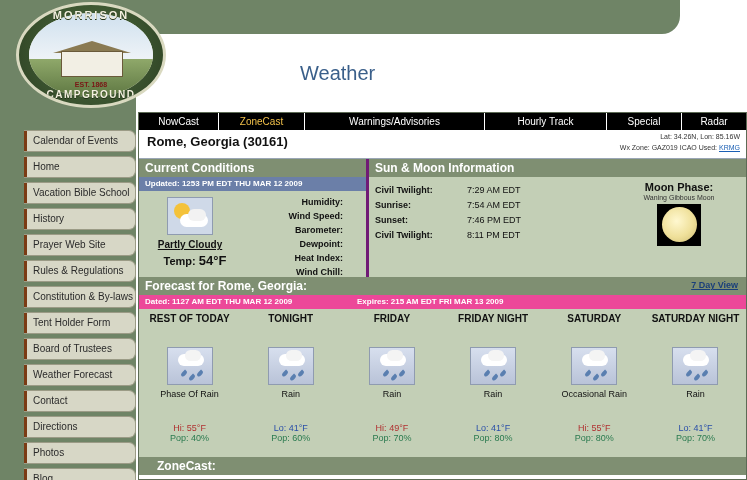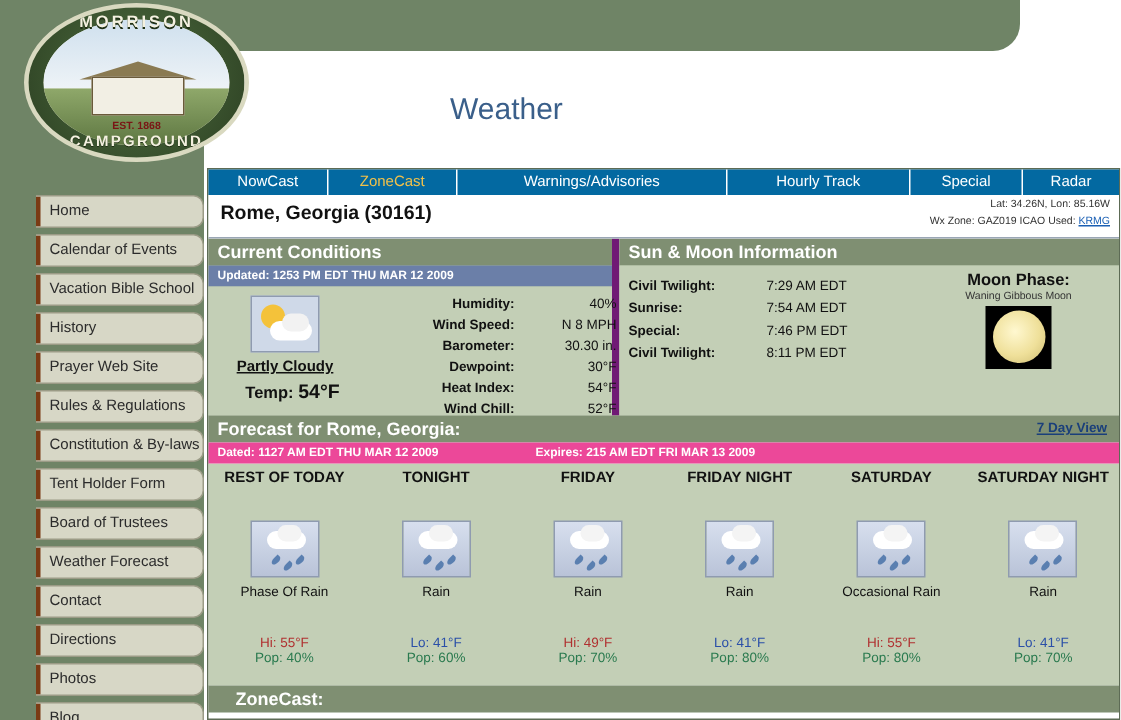--- a/index.html
+++ b/index.html
@@ -146,21 +146,21 @@
     position: absolute;
     left: 138px; top: 112px;
     width: 609px; height: 368px;
     background: #ffffff;
     border: 1px solid #5d6b55;
   }
   
   .tabbar {
     display: flex;
     height: 17px;
-    background: #0369a1;
+    background: #000000;
     align-items: stretch;
   }
   .tab {
     color: #ffffff;
     font-size: 10px;
     line-height: 17px;
     text-align: center;
     border-right: 1px solid #ffffff;
     cursor: pointer;
     white-space: nowrap;
@@ -195,23 +195,23 @@
     text-align: right;
     line-height: 11px;
   }
   .latlon a { color: #1a5fb4; }
   
   .band {
     display: flex;
     height: 118px;
   }
   .col-left {
-    width: 274px;
+    width: 230px;
     background: #b9c6ab;
-    border-right: 5px solid #701a75;
+    border-right: 3px solid #701a75;
   }
   .col-right {
     flex: 1;
     background: #b9c6ab;
   }
   .sec-head {
     background: #7f8f72;
     color: #ffffff;
     font-size: 12px;
     font-weight: bold;
@@ -440,22 +440,22 @@
       <div class="logo-pav"></div>
       <div class="logo-est">EST. 1868</div>
     </div>
     <div class="logo-text-top">MORRISON</div>
     <div class="logo-text-bot">CAMPGROUND</div>
   </div>
 
   <div class="page-title">Weather</div>
 
   <div class="nav">
+    <div class="nav-item">Calendar of Events</div>
     <div class="nav-item">Home</div>
-    <div class="nav-item">Calendar of Events</div>
     <div class="nav-item">Vacation Bible School</div>
     <div class="nav-item">History</div>
     <div class="nav-item">Prayer Web Site</div>
     <div class="nav-item">Rules &amp; Regulations</div>
     <div class="nav-item">Constitution &amp; By-laws</div>
     <div class="nav-item">Tent Holder Form</div>
     <div class="nav-item">Board of Trustees</div>
     <div class="nav-item">Weather Forecast</div>
     <div class="nav-item">Contact</div>
     <div class="nav-item">Directions</div>
@@ -536,21 +536,21 @@
           <div class="sm-table">
             <div class="sm-row">
               <div class="sm-lbl">Civil Twilight:</div>
               <div class="sm-val">7:29 AM EDT</div>
             </div>
             <div class="sm-row">
               <div class="sm-lbl">Sunrise:</div>
               <div class="sm-val">7:54 AM EDT</div>
             </div>
             <div class="sm-row">
-              <div class="sm-lbl">Special:</div>
+              <div class="sm-lbl">Sunset:</div>
               <div class="sm-val">7:46 PM EDT</div>
             </div>
             <div class="sm-row">
               <div class="sm-lbl">Civil Twilight:</div>
               <div class="sm-val">8:11 PM EDT</div>
             </div>
           </div>
           <div class="moon-wrap">
             <div class="moon-title">Moon Phase:</div>
             <div class="moon-sub">Waning Gibbous Moon</div>

